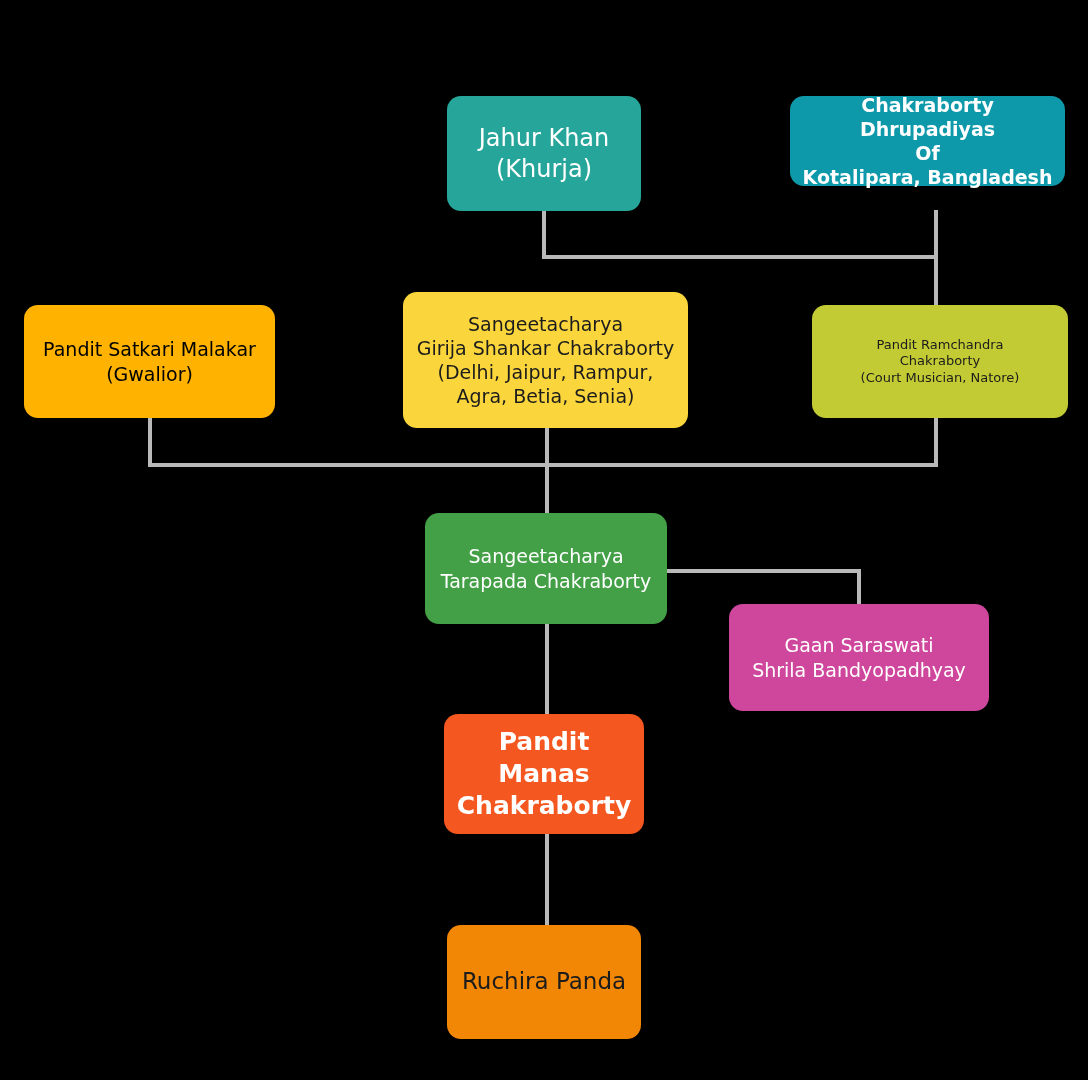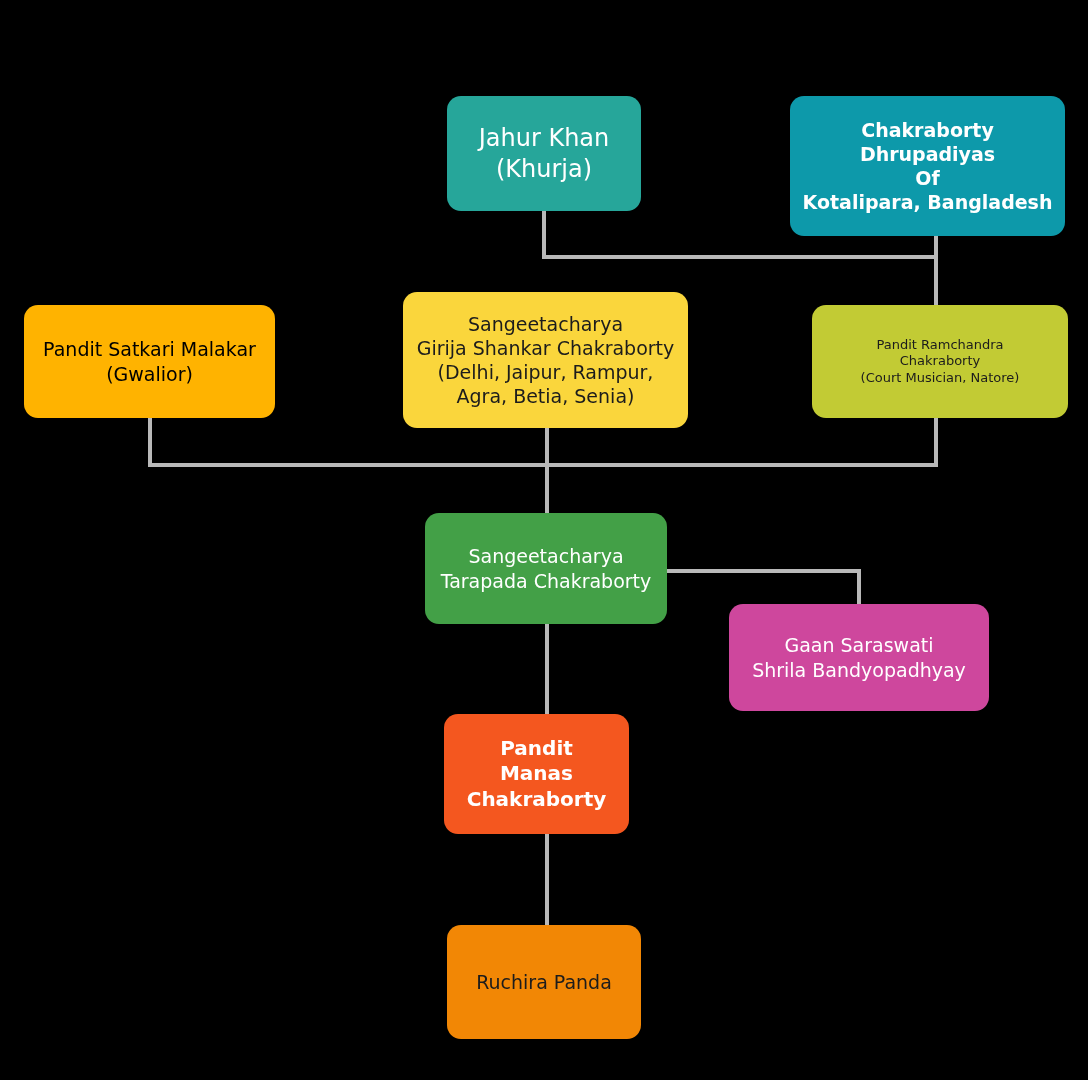--- a/index.html
+++ b/index.html
@@ -53,32 +53,32 @@
     <div class="conn h" style="background: rgb(185, 185, 185); left: 148px; top: 463px; width: 790px;"></div>
     <div class="conn v" style="background: rgb(185, 185, 185); left: 545px; top: 428px; height: 89px;"></div>
     <div class="conn v" style="background: rgb(185, 185, 185); left: 934px; top: 418px; height: 49px;"></div>
     <div class="conn v" style="background: rgb(185, 185, 185); left: 545px; top: 463px; height: 52px;"></div>
     <div class="conn v" style="background: rgb(185, 185, 185); left: 545px; top: 624px; height: 94px;"></div>
     <div class="conn h" style="background: rgb(185, 185, 185); left: 667px; top: 569px; width: 194px;"></div>
     <div class="conn v" style="background: rgb(185, 185, 185); left: 857px; top: 569px; height: 38px;"></div>
     <div class="conn v" style="background: rgb(185, 185, 185); left: 545px; top: 834px; height: 94px;"></div>
     <div class="node" style="left: 447px; top: 96px; width: 194px; height: 115px; background: rgb(38, 166, 154); color: rgb(255, 255, 255); font-size: 24px; font-weight: 400;"><span class="node-label">Jahur Khan
 (Khurja)</span></div>
-    <div class="node" style="left: 790px; top: 96px; width: 275px; height: 140px; background: rgb(13, 153, 170); color: rgb(255, 255, 255); font-size: 19px; font-weight: 700;"><span class="node-label">Chakraborty Dhrupadiyas
+    <div class="node" style="left: 790px; top: 96px; width: 275px; height: 90px; background: rgb(13, 153, 170); color: rgb(255, 255, 255); font-size: 19px; font-weight: 700;"><span class="node-label">Chakraborty Dhrupadiyas
 Of
 Kotalipara, Bangladesh</span></div>
     <div class="node" style="left: 24px; top: 305px; width: 251px; height: 113px; background: rgb(255, 179, 0); color: #000000; font-size: 19px; font-weight: 400;"><span class="node-label">Pandit Satkari Malakar
 (Gwalior)</span></div>
     <div class="node" style="left: 403px; top: 292px; width: 285px; height: 136px; background: rgb(250, 214, 60); color: rgb(28, 28, 28); font-size: 19px; font-weight: 400;"><span class="node-label">Sangeetacharya
 Girija Shankar Chakraborty
 (Delhi, Jaipur, Rampur,
 Agra, Betia, Senia)</span></div>
     <div class="node" style="left: 812px; top: 305px; width: 256px; height: 113px; background: rgb(194, 203, 52); color: rgb(28, 28, 28); font-size: 13px; font-weight: 400;"><span class="node-label">Pandit Ramchandra
 Chakraborty
 (Court Musician, Natore)</span></div>
     <div class="node" style="left: 425px; top: 513px; width: 242px; height: 111px; background: rgb(67, 160, 71); color: rgb(255, 255, 255); font-size: 19px; font-weight: 400;"><span class="node-label">Sangeetacharya
 Tarapada Chakraborty</span></div>
     <div class="node" style="left: 729px; top: 604px; width: 260px; height: 107px; background: rgb(206, 71, 157); color: rgb(255, 255, 255); font-size: 19px; font-weight: 400; border-radius: 14px;"><span class="node-label">Gaan Saraswati
 Shrila Bandyopadhyay</span></div>
-    <div class="node" style="left: 444px; top: 714px; width: 185px; height: 120px; background: rgb(244, 87, 31); color: rgb(255, 255, 255); font-size: 20px; font-weight: 700;"><span class="node-label">Pandit
+    <div class="node" style="left: 444px; top: 714px; width: 200px; height: 120px; background: rgb(244, 87, 31); color: rgb(255, 255, 255); font-size: 25px; font-weight: 700;"><span class="node-label">Pandit
 Manas Chakraborty</span></div>
-    <div class="node" style="left: 447px; top: 925px; width: 194px; height: 114px; background: rgb(242, 135, 5); color: rgb(28, 28, 28); font-size: 19px; font-weight: 400;"><span class="node-label">Ruchira Panda</span></div>
+    <div class="node" style="left: 447px; top: 925px; width: 194px; height: 114px; background: rgb(242, 135, 5); color: rgb(28, 28, 28); font-size: 23px; font-weight: 400;"><span class="node-label">Ruchira Panda</span></div>
   </div>
 
 </body></html>

